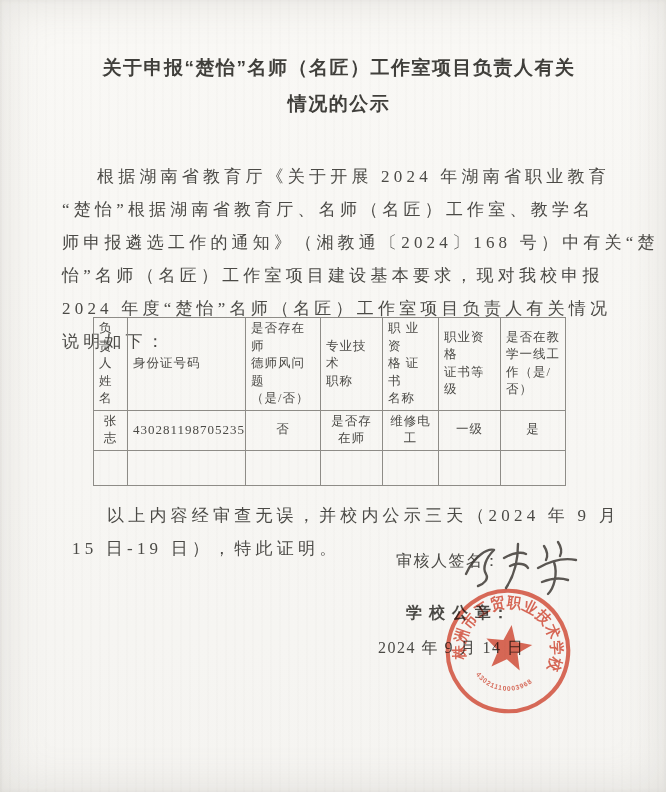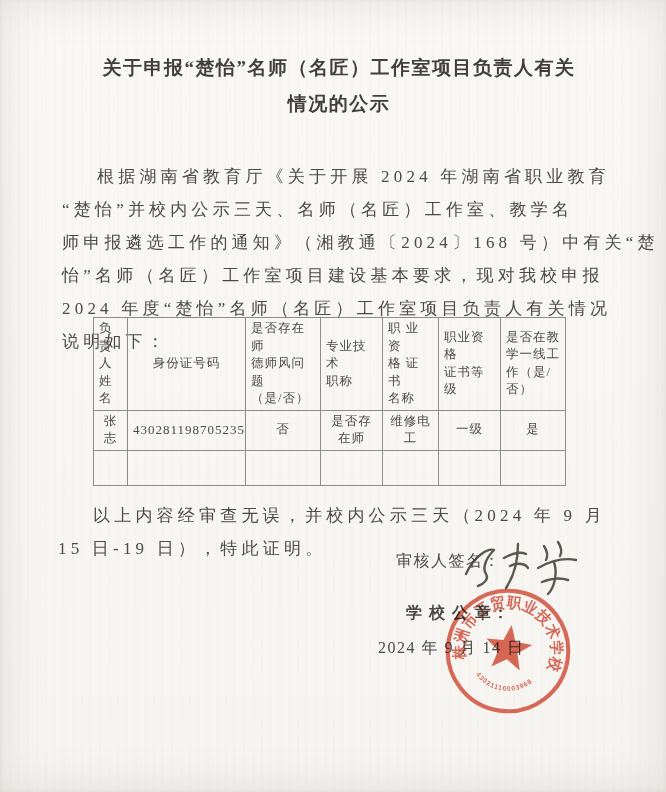--- a/index.html
+++ b/index.html
@@ -10,55 +10,55 @@
     background-image:
       repeating-linear-gradient(90deg, rgba(120,115,108,0.018) 0 2px, transparent 2px 9px),
       linear-gradient(180deg,#f9f8f5 0%, #f7f6f3 60%, #f5f4f1 100%);
     box-shadow: inset 0 0 46px rgba(140,134,126,0.20), inset 0 0 5px rgba(140,134,126,0.10);
     overflow:hidden;
     font-family:"Liberation Serif", serif;
     color:#4b4a46;
   }
   .title-line{
     position:absolute;left:0;right:0;text-align:center;
-    font-family:Liberation Serif, serif;
+    font-family:Liberation Sans, sans-serif;
     font-weight:700;font-size:19px;letter-spacing:1.5px;color:#403f3b;
     padding-left:12px;
   }
   .title-1{top:55px;}
   .title-2{top:91px;}
   .body-block{
     position:absolute;left:62px;top:124px;width:548px;
   }
   .body-block .line, .closing-block .line{
     height:33px;line-height:33px;
     font-size:17px;letter-spacing:4.2px;white-space:nowrap;
   }
   .indent{text-indent:35px;margin-top:36px;}
-  .closing-block{position:absolute;left:58px;top:463px;width:548px;}
+  .closing-block{position:absolute;left:72px;top:463px;width:548px;}
   table.info{
     position:absolute;left:93px;top:317px;
     width:472px;border-collapse:collapse;table-layout:fixed;
     font-size:12.5px;color:#4b4a46;
   }
   table.info th, table.info td{
     border:1px solid #8e8c87;
     padding:2px 5px;
     vertical-align:middle;
     font-weight:400;
     line-height:1.4;
     letter-spacing:1px;
     overflow:hidden;
   }
   th.pre, td.pre{white-space:pre-line;}
   tr.hdr{height:67px;}
   tr.r1{height:33px;}
   tr.r2{height:35px;}
   th{text-align:left;}
-  th.ctr{text-align:center;}
+  th.ctr{}
   td{text-align:center;}
   td.id-num{font-size:13px;letter-spacing:0.4px;}
   .sign-line{
     position:absolute;font-size:16px;letter-spacing:1.5px;white-space:nowrap;color:#4b4a46;
   }
   .sign-reviewer{left:396px;top:551px;}
   .sign-seal-label{left:406px;top:603px;font-weight:bold;}
   .sign-date{left:378px;top:638px;}
   .handwriting{position:absolute;left:460px;top:536px;width:132px;height:66px;}
   .seal{
@@ -69,21 +69,21 @@
 </head>
 <body>
 
 <div class="page">
 
   <div class="title-line title-1">关于申报“楚怡”名师（名匠）工作室项目负责人有关</div>
   <div class="title-line title-2">情况的公示</div>
 
   <div class="body-block">
     <div class="line indent">根据湖南省教育厅《关于开展 2024 年湖南省职业教育</div>
-    <div class="line">“楚怡”并校内公示三天、名师（名匠）工作室、教学名</div>
+    <div class="line">“楚怡”根据湖南省教育厅、名师（名匠）工作室、教学名</div>
     <div class="line">师申报遴选工作的通知》（湘教通〔2024〕168 号）中有关“楚</div>
     <div class="line">怡”名师（名匠）工作室项目建设基本要求，现对我校申报</div>
     <div class="line">2024 年度“楚怡”名师（名匠）工作室项目负责人有关情况</div>
     <div class="line">说明如下：</div>
   </div>
 
   <table class="info">
     <colgroup>
       <col style="width:34px">
         <col style="width:118px">

